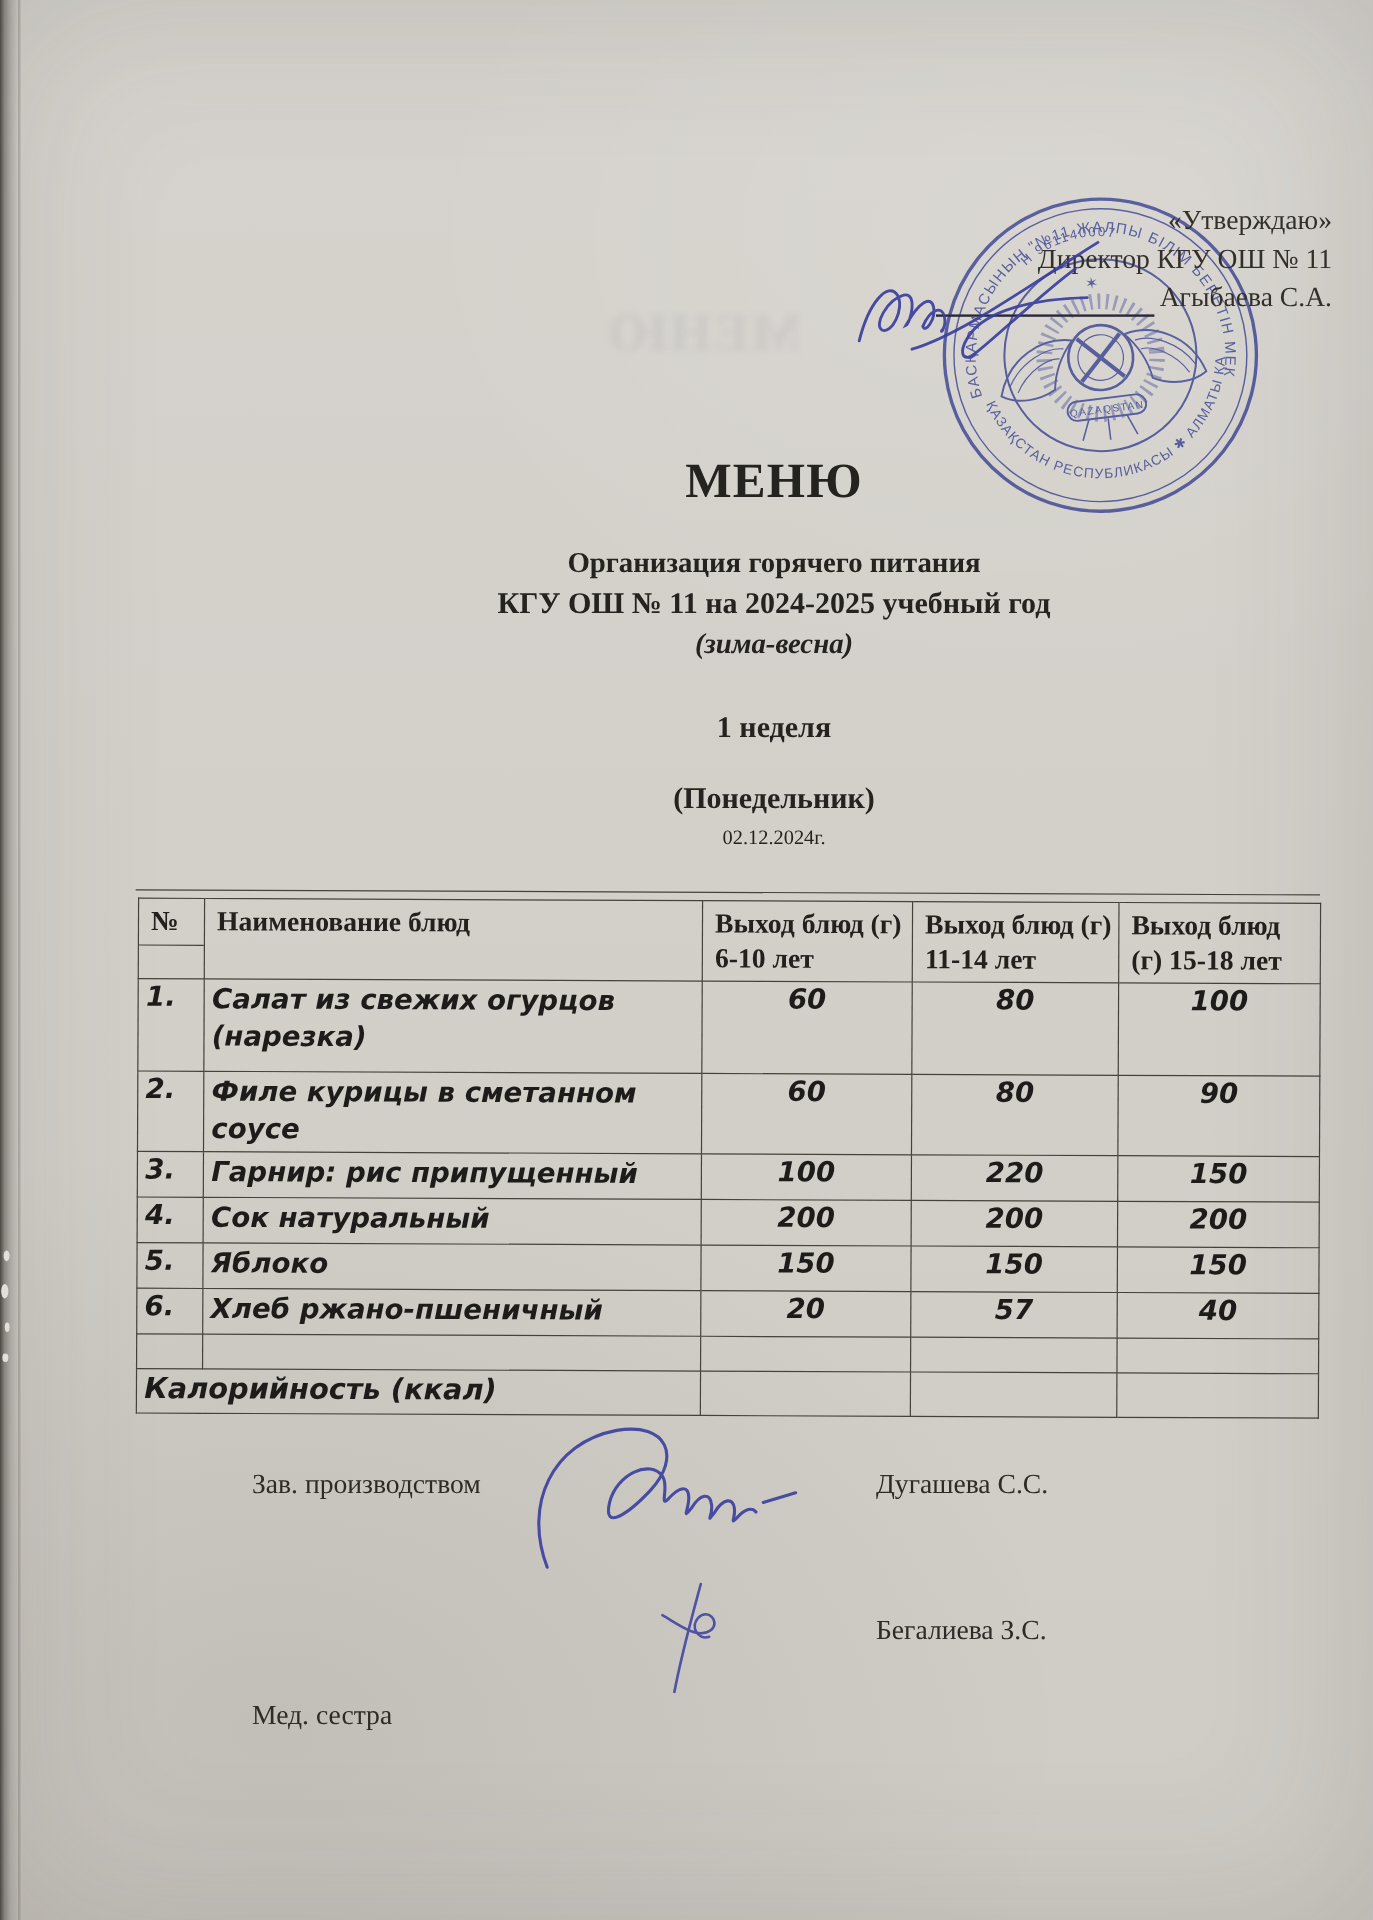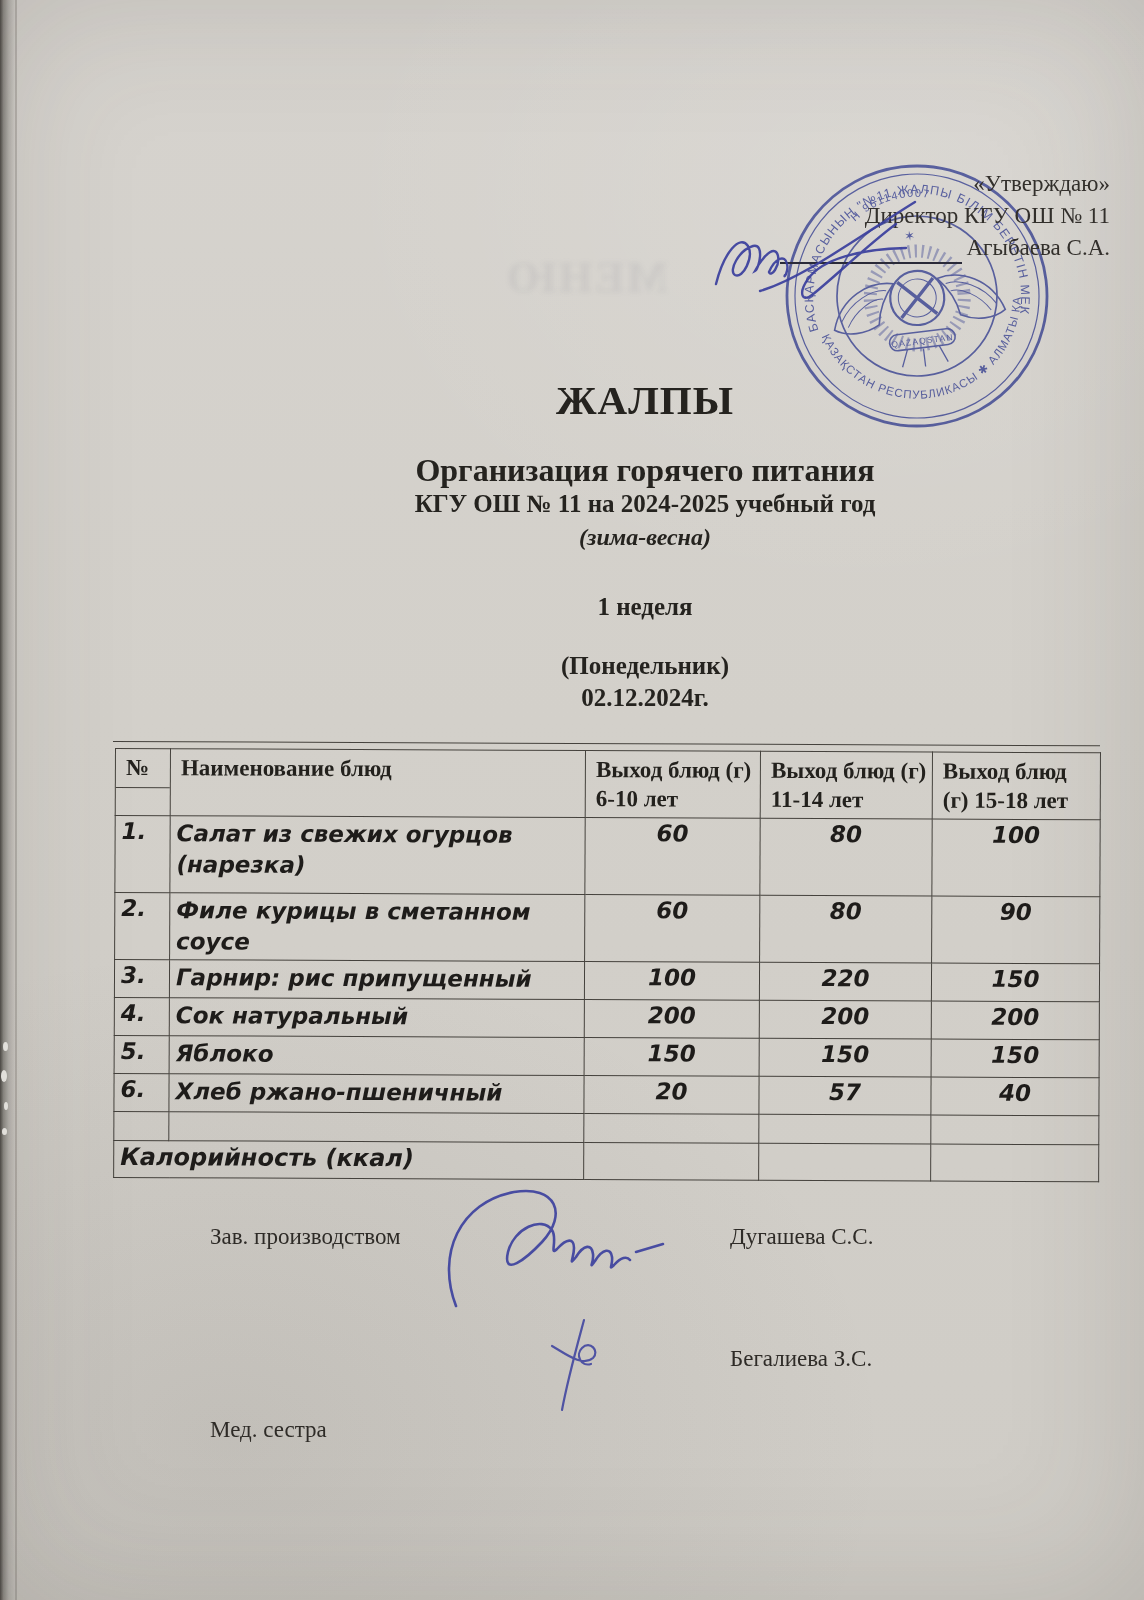--- a/index.html
+++ b/index.html
@@ -32,26 +32,26 @@
   .stamp *{vector-effect:non-scaling-stroke;}
 
   .director-sig{position:absolute;left:708px;top:194px;width:252px;height:118px;opacity:.92;}
 
   .ghost-title{position:absolute;left:505px;top:252px;font-size:44px;font-weight:bold;
     color:rgba(70,70,100,.07);transform:scaleX(-1);filter:blur(2.5px);letter-spacing:2px;}
 
   
   .title-block{position:absolute;left:150px;top:376px;width:990px;text-align:center;color:#25231f;}
   .doc-title{font-size:41px;font-weight:bold;letter-spacing:1px;}
-  .sub1{margin-top:30px;font-size:32px;font-weight:bold;line-height:33px;}
+  .sub1{margin-top:30px;font-size:24px;font-weight:bold;line-height:33px;}
   .sub2{font-size:25px;font-weight:bold;line-height:33px;}
   .sub3{font-size:24px;font-style:italic;font-weight:600;line-height:33px;margin-top:1px;}
   .week{margin-top:37px;font-size:25px;font-weight:bold;line-height:31px;}
   .day{margin-top:28px;font-size:25px;font-weight:bold;line-height:31px;}
-  .date{font-size:25px;font-weight:bold;line-height:33px;}
+  .date{font-size:17px;font-weight:normal;line-height:33px;}
 
   
   .menu-table-wrap{position:absolute;left:115px;top:748px;width:985px;transform:rotate(.25deg);transform-origin:left top;}
   .menu-table-wrap::before{content:'';position:absolute;left:-2px;right:0;top:-7px;border-top:1.6px solid #45423d;}
   table.menu{border-collapse:collapse;table-layout:fixed;width:985px;}
   table.menu col.c-num{width:55px;} table.menu col.c-name{width:415px;}
   table.menu col.c-v1{width:175px;} table.menu col.c-v2{width:172px;} table.menu col.c-v3{width:168px;}
   table.menu th,table.menu td{border:1.4px solid #45423d;padding:2px 6px;vertical-align:top;}
   table.menu th{font-family:"Liberation Serif","DejaVu Serif",serif;font-size:23px;font-weight:bold;
     text-align:left;line-height:29px;padding:4px 4px 4px 10px;color:#23211d;}
@@ -139,21 +139,21 @@
 
   <svg class="director-sig" viewBox="0 0 252 118">
     <g stroke="#3a3f9e" fill="none" stroke-width="2.4" stroke-linecap="round">
       <path d="M8,90 C16,58 32,40 40,52 C46,63 35,85 27,81 C20,77 31,56 45,52 C57,49 51,75 47,77 C58,57 68,52 70,62 C72,72 63,84 61,78 C67,64 77,60 79,70 C81,78 75,85 77,81"></path>
       <path d="M52,97 C95,84 152,42 207,8"></path>
       <path d="M188,30 C162,49 122,87 104,101 C94,109 90,99 100,85 C114,65 152,55 198,54"></path>
     </g>
   </svg>
 
   <div class="title-block">
-    <div class="doc-title">ЖАЛПЫ</div>
+    <div class="doc-title">МЕНЮ</div>
     <div class="sub1">Организация горячего питания</div>
     <div class="sub2">КГУ ОШ № 11 на 2024-2025 учебный год</div>
     <div class="sub3">(зима-весна)</div>
     <div class="week">1 неделя</div>
     <div class="day">(Понедельник)</div>
     <div class="date">02.12.2024г.</div>
   </div>
 
   <div class="menu-table-wrap">
     <table class="menu">

